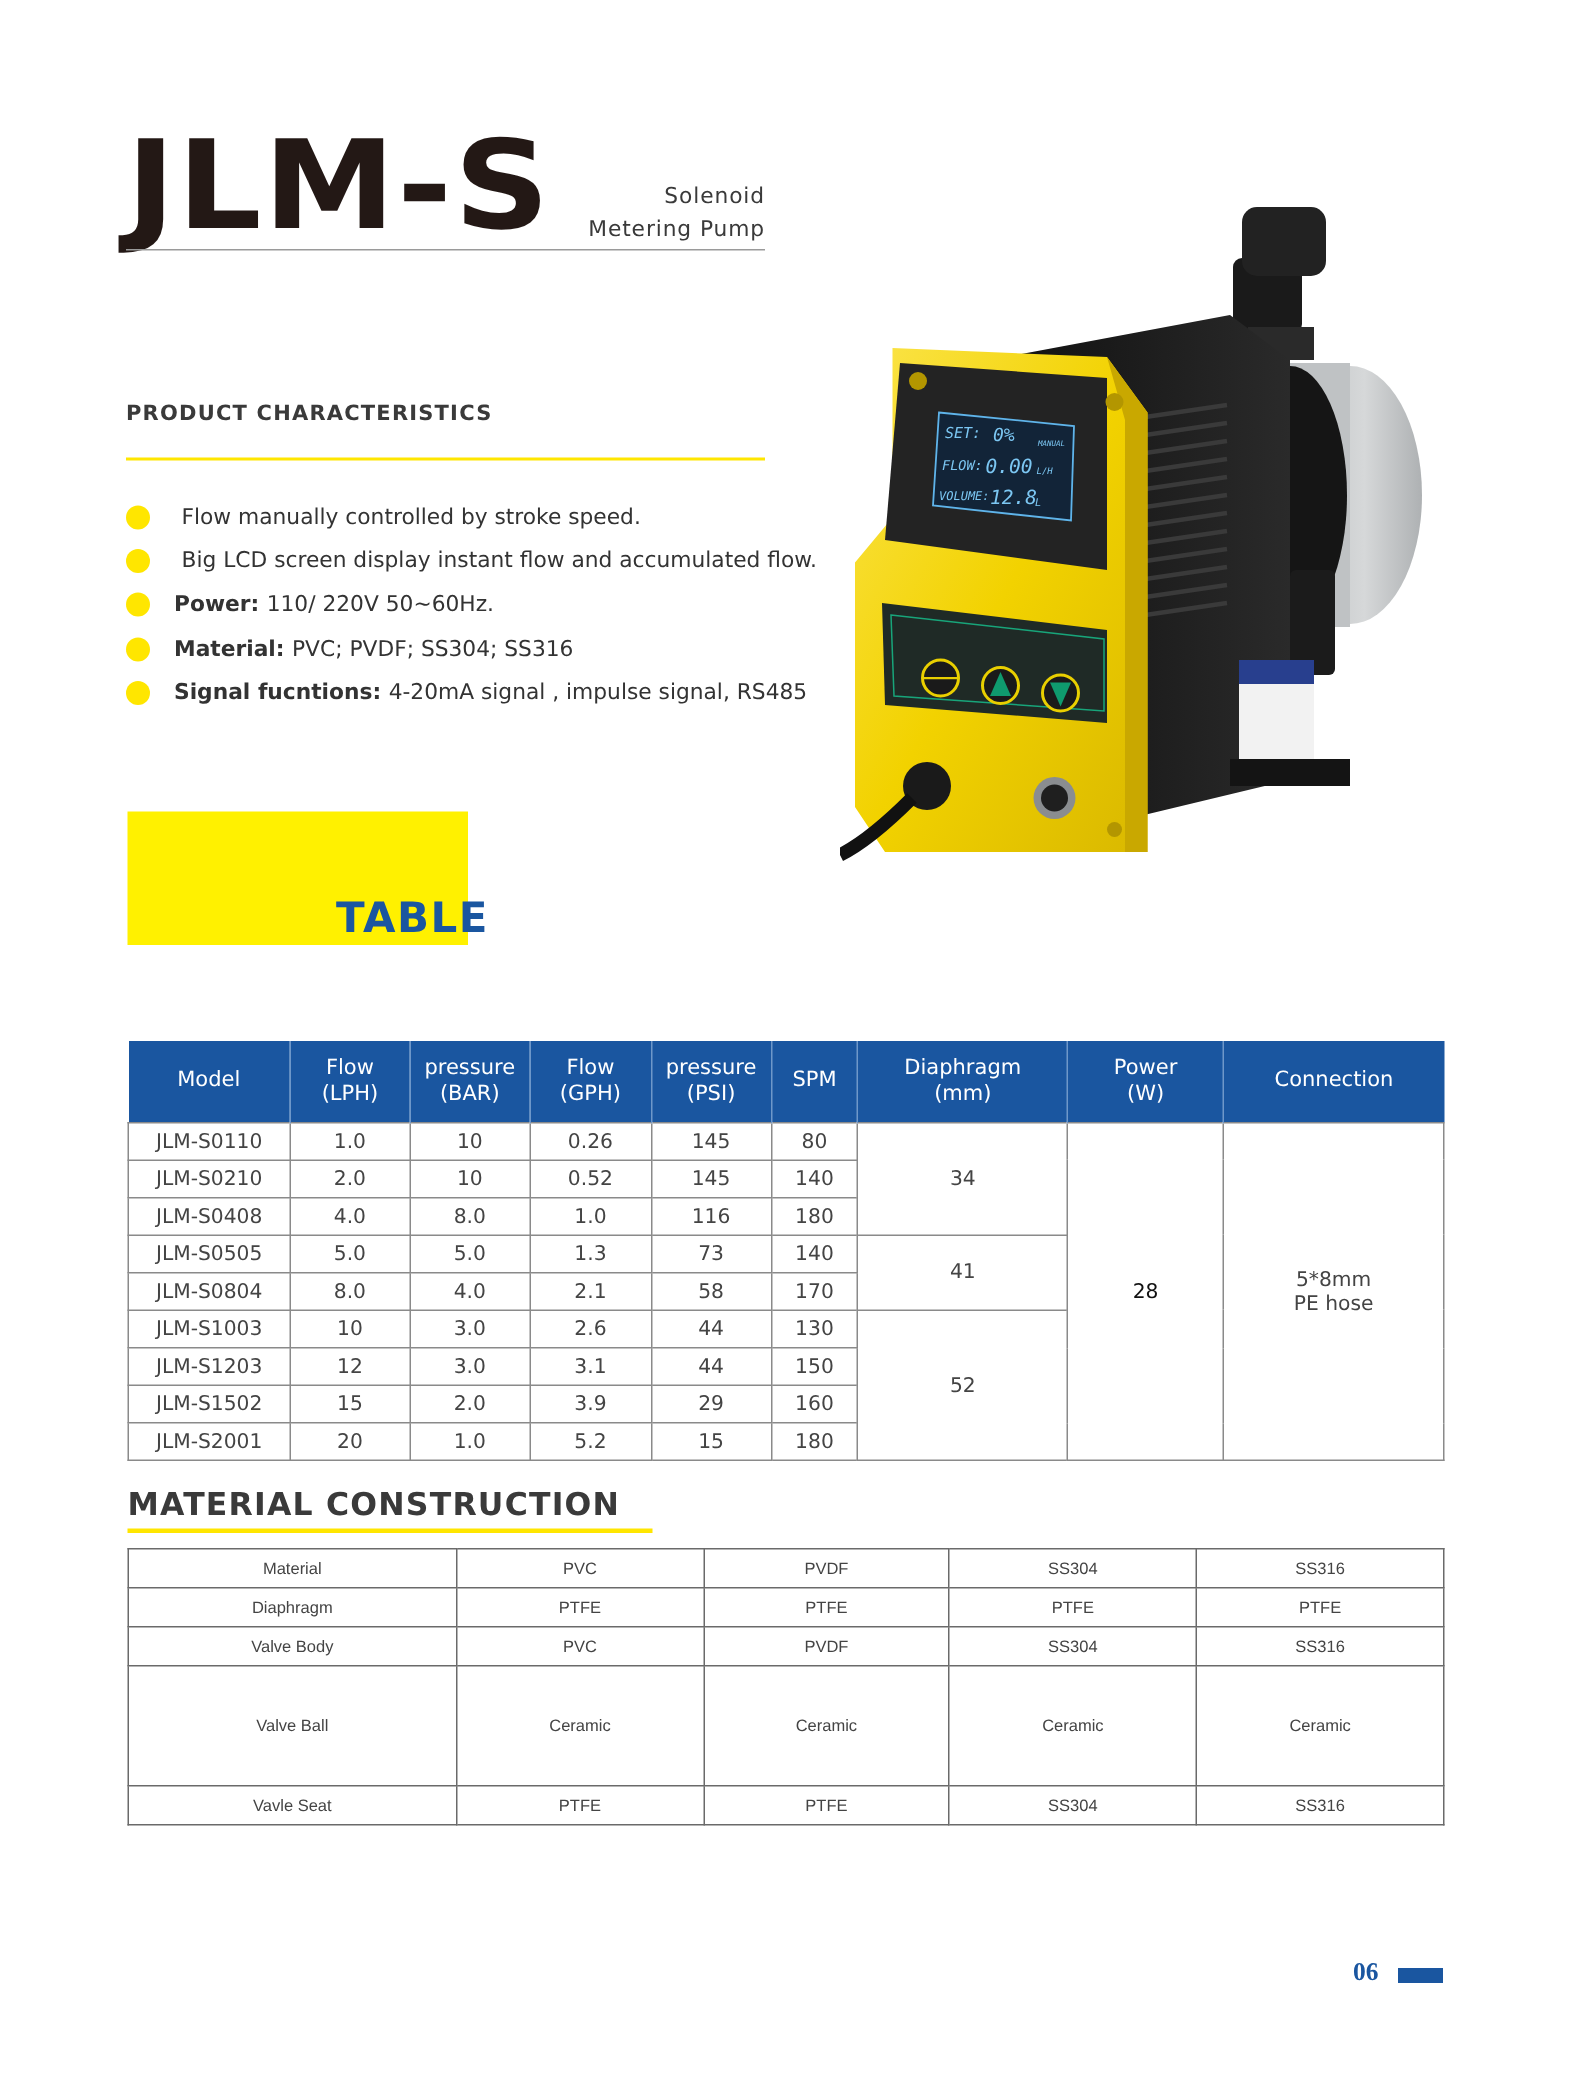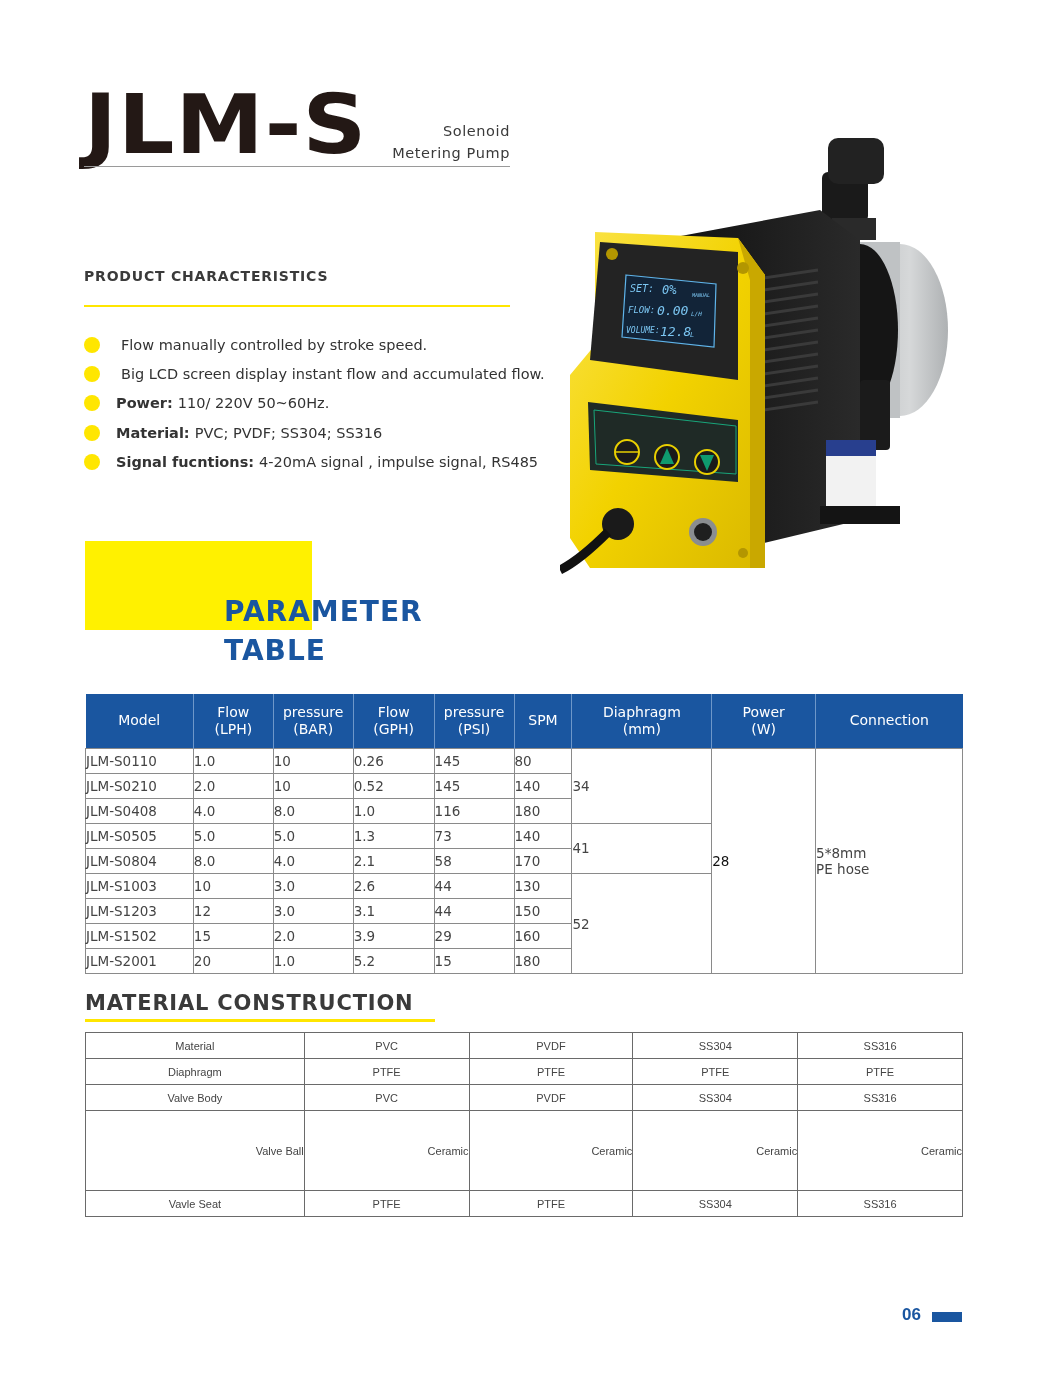--- a/index.html
+++ b/index.html
@@ -24,34 +24,34 @@
   .pump { position: absolute; left: 560px; top: 130px; width: 420px; height: 460px; }
 
   
   .yellow-block { position: absolute; left: 85px; top: 541px; width: 227px; height: 89px; background: #fff100; }
   .pt-head { position: absolute; left: 224px; top: 592px; font-family: "DejaVu Sans", sans-serif; font-weight: bold; font-size: 28px; line-height: 39px; color: #1a56a0; letter-spacing: 1px; }
 
   
   table.param { position: absolute; left: 85px; top: 694px; width: 878px; border-collapse: collapse; font-family: "DejaVu Sans", sans-serif; font-size: 13.5px; color: #444; }
   table.param th { background: #1a56a0; color: #ffffff; font-weight: normal; height: 54px; line-height: 17px; border-left: 1px solid #6e97c9; text-align: center; padding: 0 2px; font-size: 14px; }
   table.param th:first-child { border-left: none; }
-  table.param td { height: 25.1px; border: 1px solid #8a8a8a; text-align: left; padding: 0; }
+  table.param td { height: 25.1px; border: 1px solid #8a8a8a; text-align: center; padding: 0; }
   table.param td.span-cell { color: #444; }
   table.param td.power { color: #111; }
 
   
   .mc-head { left: 85px; top: 991px; font-size: 21px; }
   .mc-rule { position: absolute; left: 85px; top: 1019px; width: 350px; height: 3px; background: #ffe600; }
   table.mat { position: absolute; left: 85px; top: 1032px; width: 878px; border-collapse: collapse; font-family: "Liberation Sans", sans-serif; font-size: 11px; color: #444; }
   table.mat td { border: 1px solid #6a6a6a; text-align: center; height: 26px; padding: 0; transform: none; }
-  table.mat td.tall { height: 80px; text-align: right; }
+  table.mat td.tall { height: 80px; }
   table.mat td.label { width: 219px; }
 
   
-  .page-num { position: absolute; left: 902px; top: 1305px; font-family: Liberation Sans, sans-serif; font-weight: bold; font-size: 17px; color: #1a56a0; }
+  .page-num { position: absolute; left: 902px; top: 1305px; font-family: Liberation Serif, serif; font-weight: bold; font-size: 17px; color: #1a56a0; }
   .page-bar { position: absolute; left: 932px; top: 1312px; width: 30px; height: 10px; background: #1a56a0; }
 </style>
 </head>
 <body>
 
 <div class="title-big">JLM-S</div>
 <div class="title-sub">
   <div>Solenoid</div>
   <div>Metering Pump</div>
 </div>
@@ -169,21 +169,20 @@
     <circle cx="58" cy="394" r="16" fill="#1a1a1a"></circle>
     <path d="M48,402 Q20,430 0,440" stroke="#111" stroke-width="9" fill="none"></path>
     <circle cx="143" cy="402" r="14" fill="#8a8d90"></circle>
       <circle cx="143" cy="402" r="9" fill="#1f1f1f"></circle>
     <circle cx="183" cy="423" r="5" fill="#b39600"></circle>
   </svg>
 </div>
 
 <div class="yellow-block"></div>
 <div class="pt-head">
-  <div>PARAMETER</div>
   <div>TABLE</div>
 </div>
 
 <table class="param">
   <colgroup>
     <col style="width:108px">
       <col style="width:80px">
       <col style="width:80px">
       <col style="width:81px">
       <col style="width:80px">

